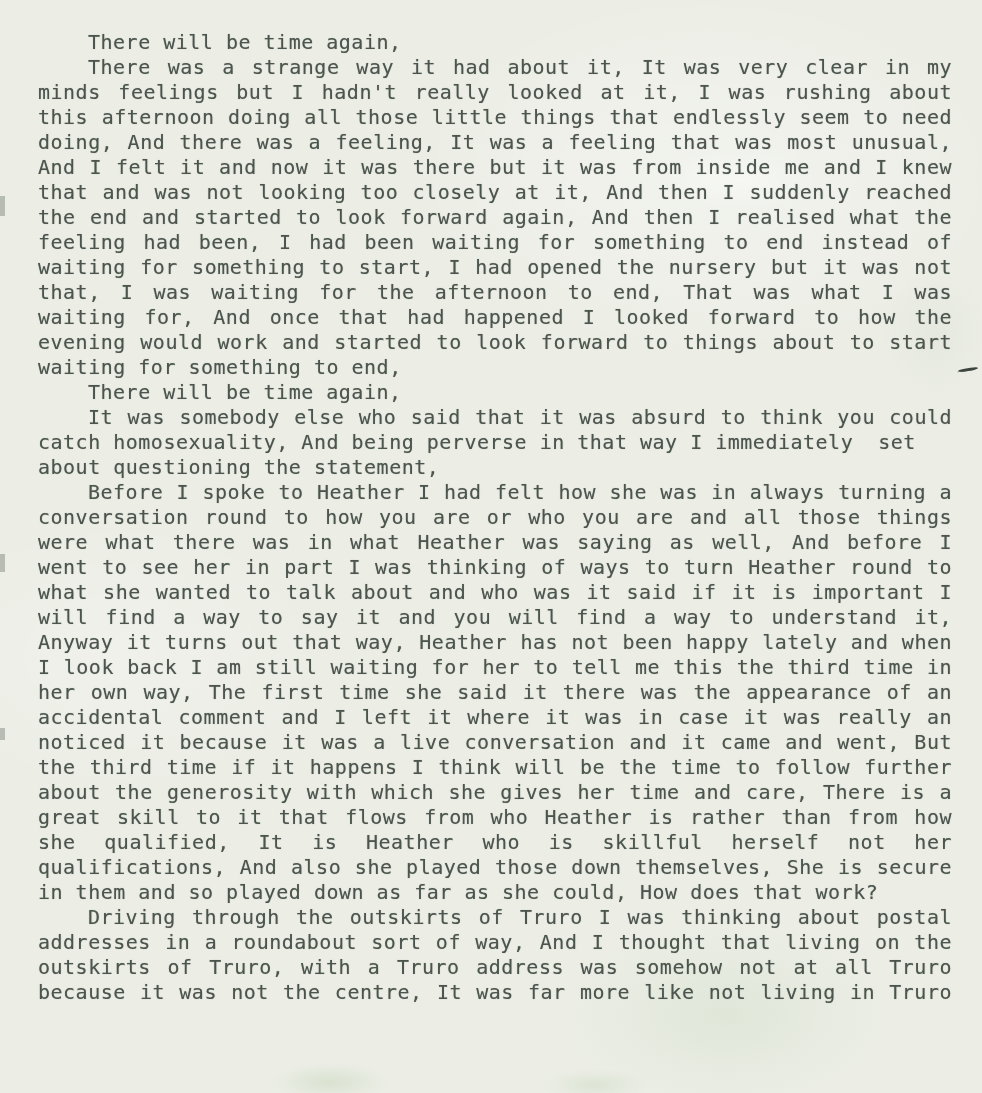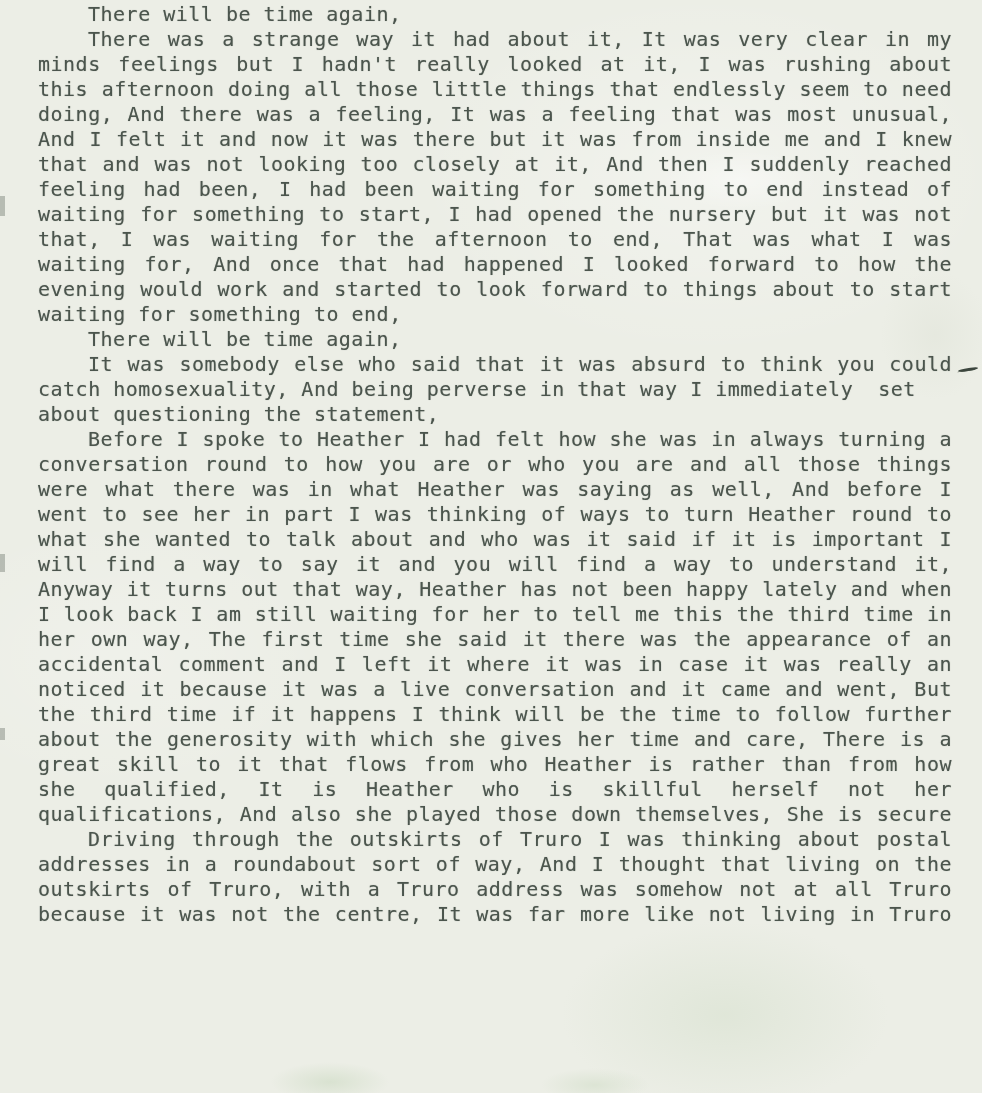--- a/index.html
+++ b/index.html
@@ -15,20 +15,21 @@
       radial-gradient(ellipse 420px 260px at 72% 16%, rgba(255,255,255,0.30), rgba(255,255,255,0) 70%),
       radial-gradient(ellipse 300px 200px at 12% 60%, rgba(255,255,255,0.18), rgba(255,255,255,0) 70%),
       var(--paper, #eceee6);
     font-family: "DejaVu Sans Mono", "Liberation Mono", monospace;
   }
   .page {
     position: absolute;
     inset: 0;
     padding: 2px 30px 0 38px;
     box-sizing: border-box;
+    margin-top: 28px;
   }
   .textblock {
     position: relative;
     z-index: 2;
   }
   .line {
     height: 25px;
     line-height: 25px;
     font-size: 20px;
     letter-spacing: 0.5px;
@@ -92,20 +93,21 @@
 
 <div class="page">
   <div class="textblock">
       <div class="line ind">There will be time again,</div>
       <div class="line ind j">There was a strange way it had about it, It was very clear in my</div>
       <div class="line j">minds feelings but I hadn't really looked at it, I was rushing about</div>
       <div class="line j">this afternoon doing all those little things that endlessly seem to need</div>
       <div class="line j">doing, And there was a feeling, It was a feeling that was most unusual,</div>
       <div class="line j">And I felt it and now it was there but it was from inside me and I knew</div>
       <div class="line j">that and was not looking too closely at it, And then I suddenly reached</div>
+      <div class="line j">the end and started to look forward again, And then I realised what the</div>
       <div class="line j">feeling had been, I had been waiting for something to end instead of</div>
       <div class="line j">waiting for something to start, I had opened the nursery but it was not</div>
       <div class="line j">that, I was waiting for the afternoon to end, That was what I was</div>
       <div class="line j">waiting for, And once that had happened I looked forward to how the</div>
       <div class="line j">evening would work and started to look forward to things about to start</div>
       <div class="line">waiting for something to end,</div>
       <div class="line ind">There will be time again,</div>
       <div class="line ind j">It was somebody else who said that it was absurd to think you could</div>
       <div class="line">catch homosexuality, And being perverse in that way I immediately  set</div>
       <div class="line">about questioning the statement,</div>
@@ -118,20 +120,21 @@
       <div class="line j">Anyway it turns out that way, Heather has not been happy lately and when</div>
       <div class="line j">I look back I am still waiting for her to tell me this the third time in</div>
       <div class="line j">her own way, The first time she said it there was the appearance of an</div>
       <div class="line j">accidental comment and I left it where it was in case it was really an</div>
       <div class="line j">noticed it because it was a live conversation and it came and went, But</div>
       <div class="line j">the third time if it happens I think will be the time to follow further</div>
       <div class="line j">about the generosity with which she gives her time and care, There is a</div>
       <div class="line j">great skill to it that flows from who Heather is rather than from how</div>
       <div class="line j">she qualified, It is Heather who is skillful herself not her</div>
       <div class="line j">qualifications, And also she played those down themselves, She is secure</div>
+      <div class="line">in them and so played down as far as she could, How does that work?</div>
       <div class="line ind j">Driving through the outskirts of Truro I was thinking about postal</div>
       <div class="line j">addresses in a roundabout sort of way, And I thought that living on the</div>
       <div class="line j">outskirts of Truro, with a Truro address was somehow not at all Truro</div>
       <div class="line j">because it was not the centre, It was far more like not living in Truro</div>
     </div>
 </div>
 
 <div class="stain stain-1"></div>
 <div class="stain stain-2"></div>
 <div class="stain stain-3"></div>

